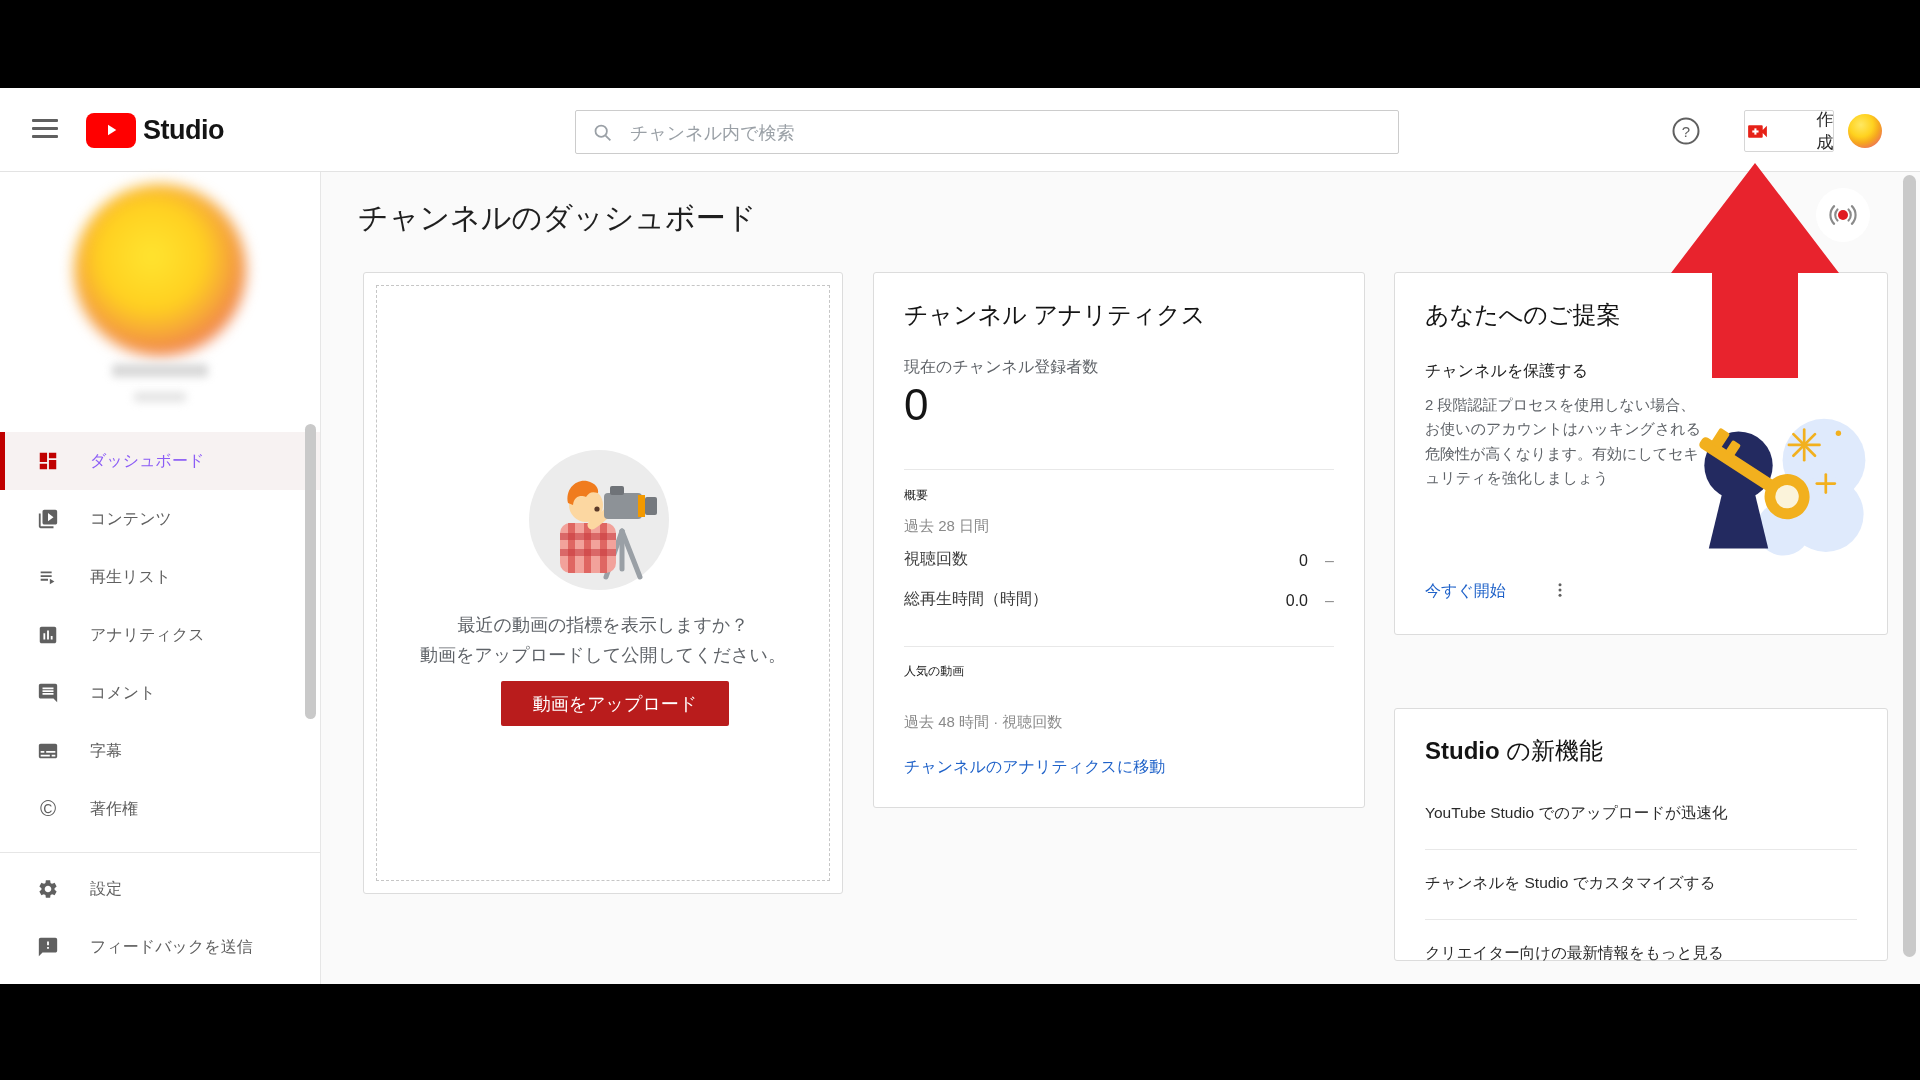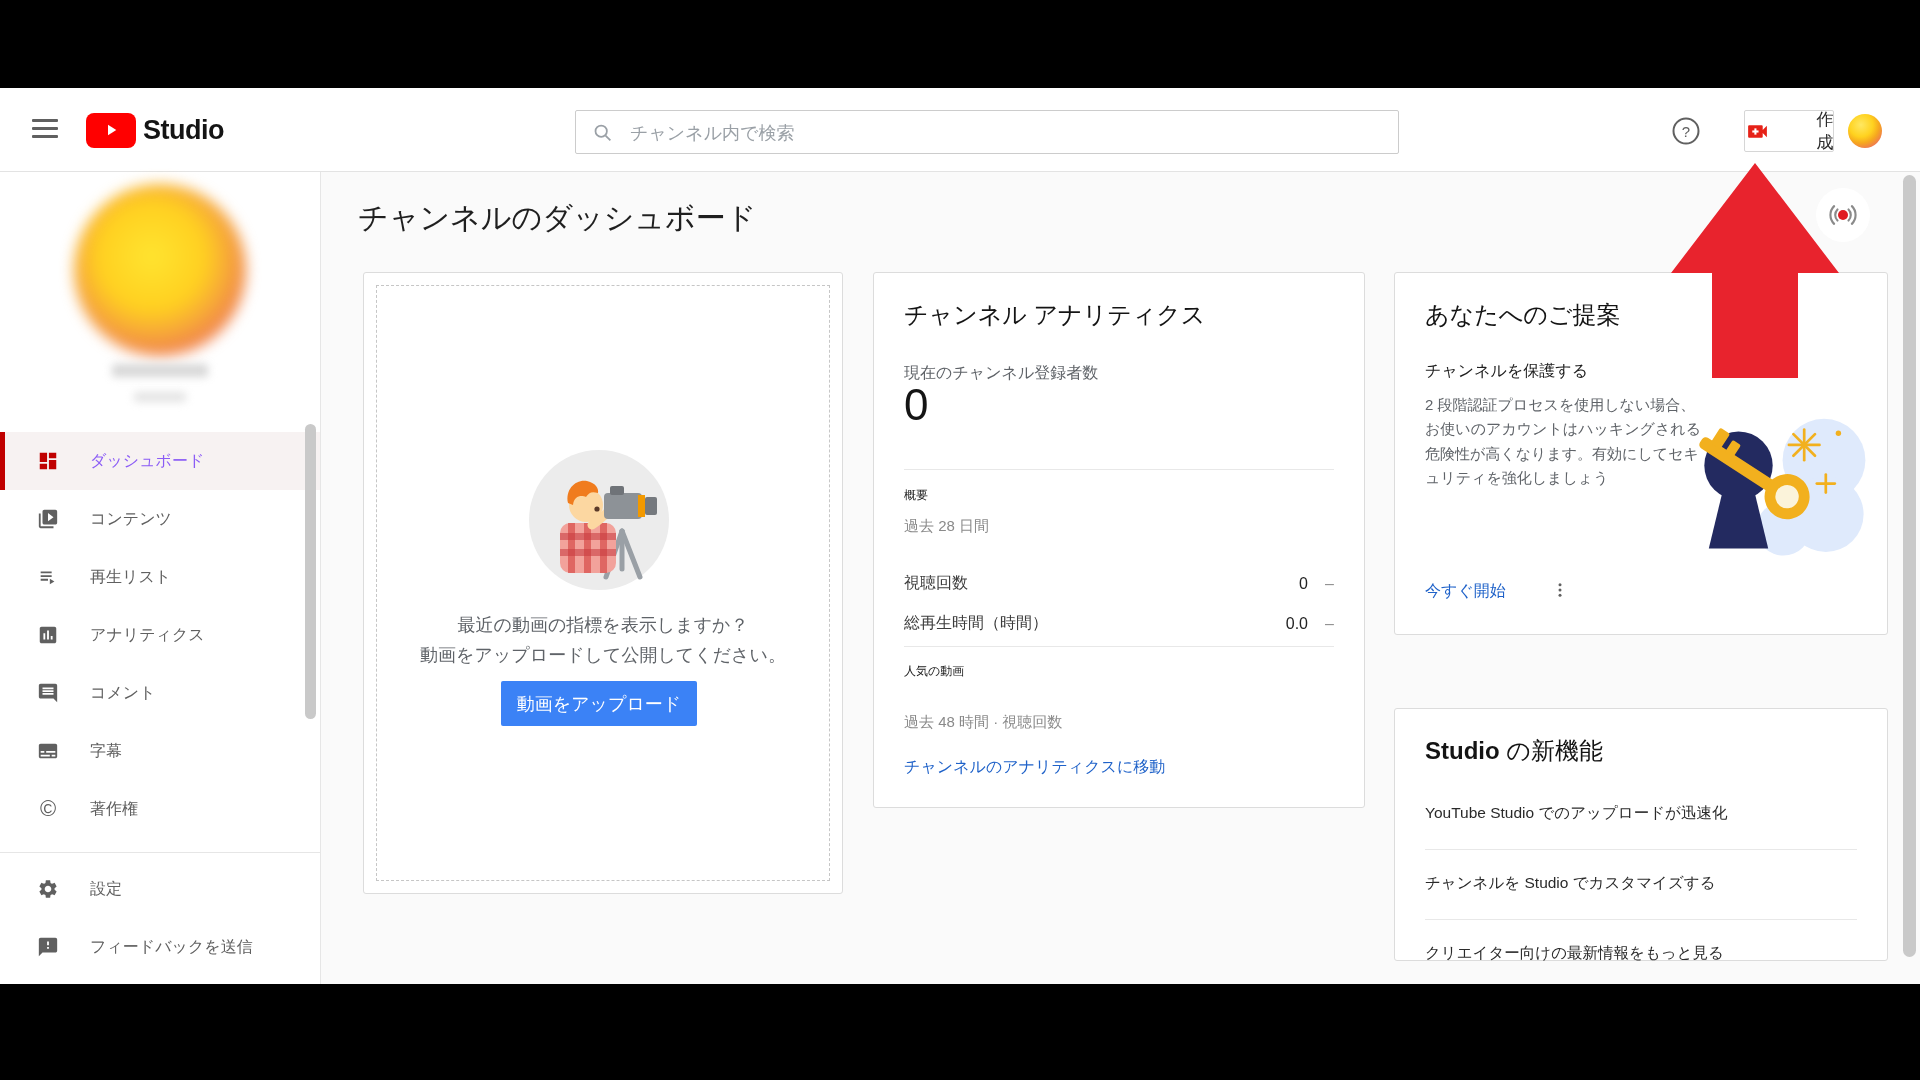--- a/index.html
+++ b/index.html
@@ -52,35 +52,35 @@
   .page-title{left:358px;top:198px;font-size:30px;color:#1f1f1f;}
   .live-btn{left:1816px;top:188px;width:54px;height:54px;background:#fff;border-radius:50%;display:flex;align-items:center;justify-content:center;cursor:pointer;}
   .page-scroll{left:1903px;top:175px;width:13px;height:782px;background:#c9c9c9;border-radius:7px;cursor:grab;}
 
   .card{background:#fff;border:1px solid #dcdcdc;border-radius:3px;box-sizing:border-box;}
   .upload-card{left:363px;top:272px;width:480px;height:622px;}
   .upload-inner{position:absolute;left:12px;top:12px;right:12px;bottom:12px;border:1px dashed #c6c6c6;}
   .illu-wrap{position:absolute;left:160px;top:172px;width:150px;height:150px;}
   .upload-line{position:absolute;left:0;width:100%;text-align:center;font-size:18px;color:#5f6368;}
   .u1{top:340px;} .u2{top:370px;}
-  .upload-btn{position:absolute;left:137px;top:408px;width:196px;height:45px;background:#3b82f6;color:#fff;
+  .upload-btn{position:absolute;left:137px;top:408px;width:228px;height:45px;background:#b91c1c;color:#fff;
     font-size:18px;border:0;border-radius:2px;display:flex;align-items:center;justify-content:center;cursor:pointer;font-family:inherit;text-align:right;}
 
   .ana-card{left:873px;top:272px;width:492px;height:536px;}
   .ana-pad{position:absolute;left:30px;right:30px;}
   .card-h{font-size:24px;color:#141414;}
   .ana-title{top:26px;}
-  .ana-sub-label{top:90px;font-size:16px;color:#5f6368;}
+  .ana-sub-label{top:84px;font-size:16px;color:#5f6368;}
   .ana-big{top:110px;font-size:44px;color:#141414;line-height:1;}
   .hline{position:absolute;left:30px;right:30px;height:1px;background:#e8e8e8;}
   .ana-div1{top:196px;} .ana-div2{top:373px;}
   .ana-sec{font-size:12px;color:#202020;}
   .ana-overview{top:214px;}
   .ana-period{top:244px;font-size:15px;color:#8a8a8a;}
-  .ana-row{display:flex;align-items:center;font-size:16px;color:#3c3c3c;margin-top:24px;}
+  .ana-row{display:flex;align-items:flex-end;font-size:16px;color:#3c3c3c;}
   .ana-row1{top:276px;} .ana-row2{top:316px;}
   .ana-row .rlabel{flex:1;}
   .ana-row .rvalue{min-width:34px;text-align:right;color:#232323;}
   .ana-row .rtrend{width:26px;text-align:right;color:#909090;}
   .ana-top{top:390px;}
   .ana-caption{top:440px;font-size:15px;color:#8a8a8a;}
   .link{color:#1f62c9;cursor:pointer;font-size:16px;}
   .ana-link{top:484px;}
 
   .sug-card{left:1394px;top:272px;width:494px;height:363px;}

